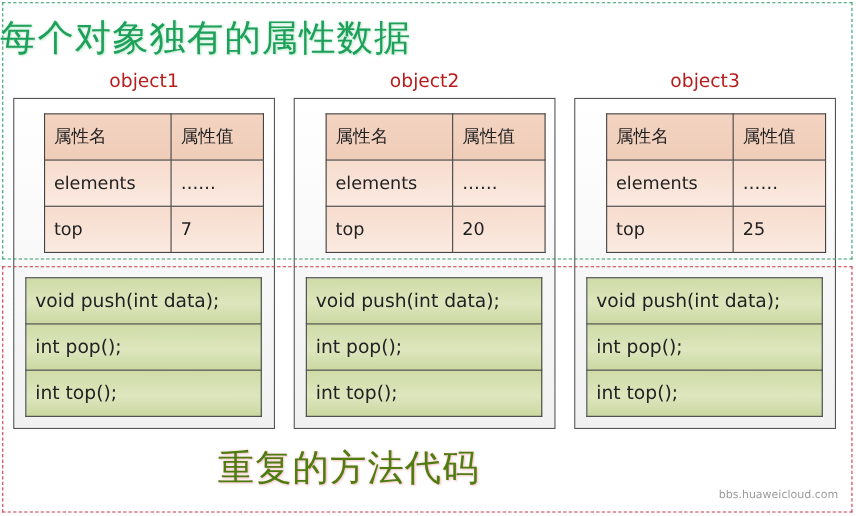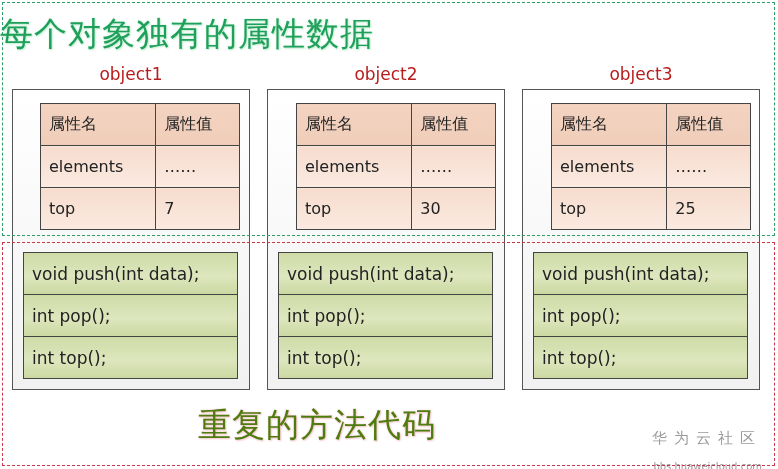--- a/index.html
+++ b/index.html
@@ -112,21 +112,21 @@
         <tr class="hdr">
       <td class="c1">属性名</td>
       <td class="c2">属性值</td>
     </tr>
     <tr>
       <td class="c1">elements</td>
       <td class="c2">……</td>
     </tr>
     <tr>
       <td class="c1">top</td>
-      <td class="c2">30</td>
+      <td class="c2">20</td>
     </tr>
   </tbody>
     </table>
   <table class="method-table">
     <tbody>
         <tr>
           <td>void push(int data);</td>
         </tr>
     <tr>
           <td>int  pop();</td>
@@ -167,15 +167,14 @@
     <tr>
           <td>int  top();</td>
         </tr>
   </tbody>
     </table>
 </div>
 
 <div class="title-red">重复的方法代码</div>
 
 <div class="wm">
-  <div class="wm-cn">华为云社区</div>
   <div class="wm-url">bbs.huaweicloud.com</div>
 </div>
 
 </body></html>

